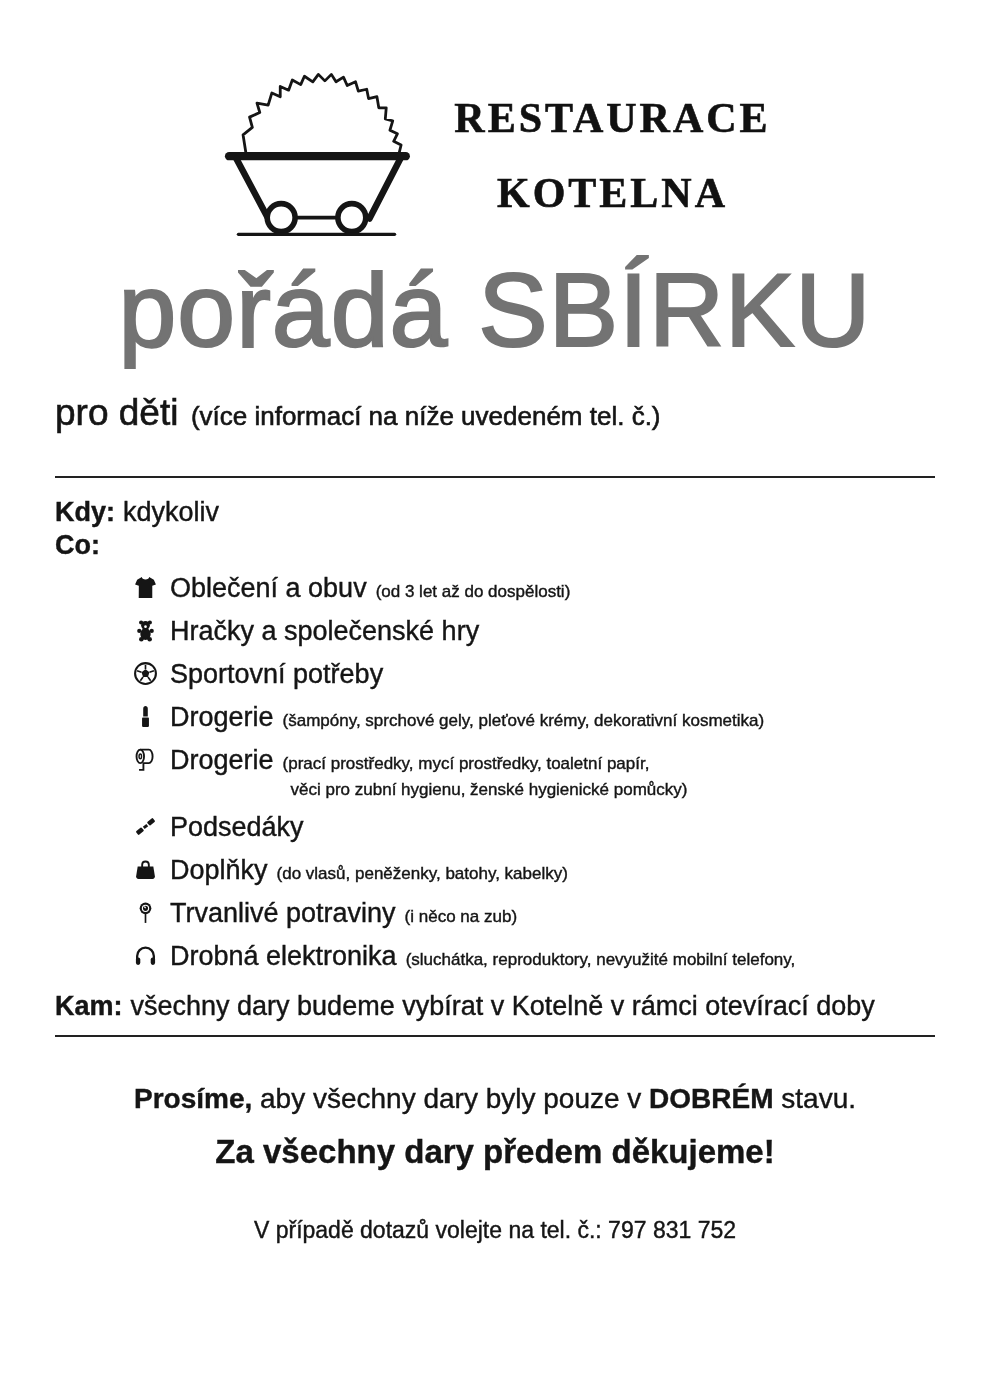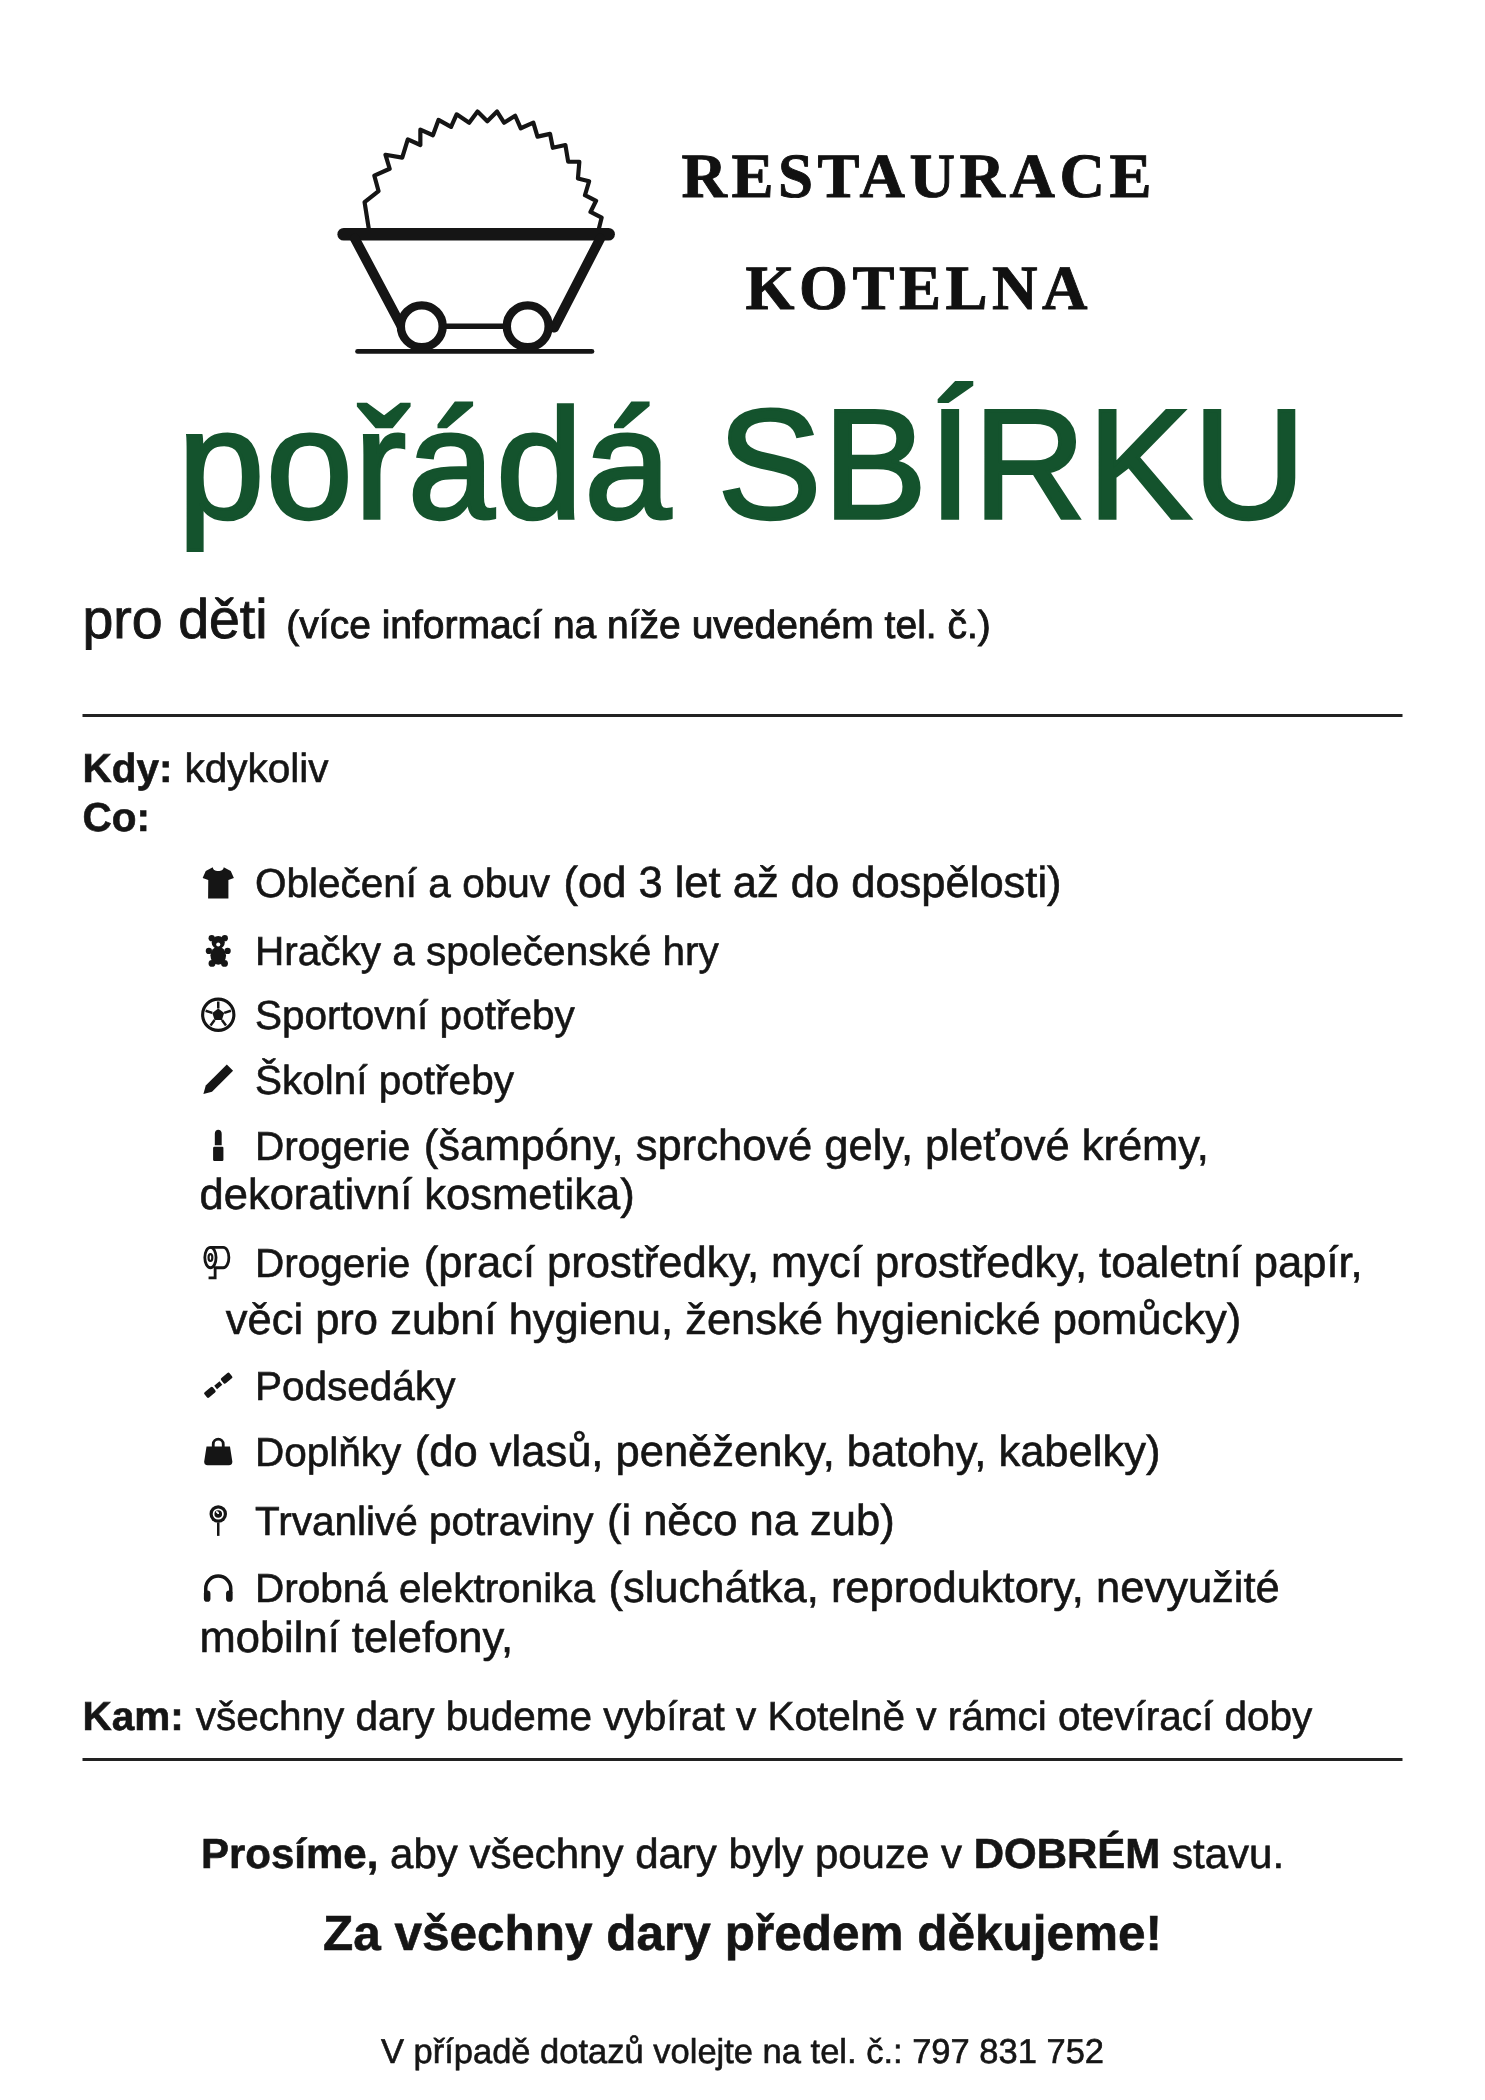--- a/index.html
+++ b/index.html
@@ -20,21 +20,21 @@
     font-family:"Liberation Serif",serif;font-weight:bold;
     font-size:42px;letter-spacing:3px;color:#111;
     -webkit-text-stroke:0.6px currentColor;
   }
   .logo-line1{margin-bottom:27px;}
 
   
   .headline{
     margin:14px 0 0 0;text-align:center;
     font-size:104px;font-weight:normal;line-height:1.12;
-    letter-spacing:1px;color:#14532d;
+    letter-spacing:1px;color:#737373;
     -webkit-text-stroke:2.2px currentColor;
   }
   .subtitle{margin-top:24px;-webkit-text-stroke:0.6px currentColor;}
   .sub-main{font-size:37px;}
   .sub-note{font-size:26px;margin-left:8px;}
 
   
   .rule{border:none;border-top:2.5px solid #222;margin:0;}
   .rule-top{margin-top:42px;}
   .rule-bottom{margin-top:12px;}
@@ -44,21 +44,21 @@
   .qa-kdy{margin-top:18px;}
   .qa-co{}
   .qa-kam{margin-top:18px;}
   .qa-label{font-weight:bold;margin-right:8px;}
 
   
   .items{list-style:none;margin:12px 0 0 78px;padding:0;}
   .items li{font-size:27px;line-height:1.15;margin-bottom:12px;}
   .icon{display:inline-block;width:25px;height:25px;vertical-align:-3px;margin-right:12px;}
   .icon svg{width:100%;height:100%;display:block;}
-  .item-note{font-size:29px;margin-left:9px;}
+  .item-note{font-size:17px;margin-left:9px;}
   .note2{display:block;text-align:center;margin:4px 0 0 0;padding-right:90px;}
 
   
   .request{margin:46px 0 0 0;text-align:center;font-size:28px;}
   .request b{font-weight:bold;}
   .thanks{margin:18px 0 0 0;text-align:center;font-size:33px;font-weight:bold;}
   .contact{margin:46px 0 0 0;text-align:center;font-size:23px;}
 </style>
 </head>
 <body>
@@ -117,23 +117,20 @@
             <circle cx="12" cy="8.3" r="1.3" fill="#fff"></circle>
           </svg></span><span class="item-text">Hračky a společenské hry</span></li>
       <li><span class="icon"><svg viewBox="0 0 24 24">
             <circle cx="12" cy="12" r="10" fill="none" stroke="#151515" stroke-width="2"></circle>
             <path d="M12 8l3.8 2.8-1.45 4.5h-4.7L8.2 10.8Z" fill="#151515"></path>
             <g stroke="#151515" stroke-width="1.6" fill="none">
               <path d="M12 8V3.5M15.8 10.8l4.3-1.4M14.35 15.3l2.6 3.6M9.65 15.3l-2.6 3.6M8.2 10.8 3.9 9.4"></path>
             </g>
           </svg></span><span class="item-text">Sportovní potřeby</span></li>
       <li><span class="icon"><svg viewBox="0 0 24 24" fill="#151515">
-            <path d="M2.5 21.5l1.5-5.5L17.5 2.5l4 4L8 20l-5.5 1.5z"></path>
-          </svg></span><span class="item-text">Školní potřeby</span></li>
-      <li><span class="icon"><svg viewBox="0 0 24 24" fill="#151515">
             <path d="M9.8 4.6C9.8 3 10.8 2 12 2s2.2 1 2.2 2.6V12H9.8Z"></path>
             <rect x="8.7" y="13" width="6.6" height="9" rx="0.8"></rect>
           </svg></span><span class="item-text">Drogerie</span><span class="item-note">(šampóny, sprchové gely, pleťové krémy, dekorativní kosmetika)</span></li>
       <li><span class="icon"><svg viewBox="0 0 24 24" fill="none" stroke="#151515">
             <ellipse cx="7" cy="9" rx="3.6" ry="6.5" stroke-width="1.8" fill="#fff"></ellipse>
             <path d="M7 2.5h8.2c2 0 3.6 2.9 3.6 6.5s-1.6 6.5-3.6 6.5H10v6.5H5.8" stroke-width="1.8"></path>
             <ellipse cx="7" cy="9" rx="1.2" ry="2.2" stroke-width="1.4"></ellipse>
           </svg></span><span class="item-text">Drogerie</span><span class="item-note">(prací prostředky, mycí prostředky, toaletní papír,</span><span class="item-note note2">věci pro zubní hygienu, ženské hygienické pomůcky)</span></li>
       <li><span class="icon"><svg viewBox="0 0 24 24" fill="#151515">
             <g transform="rotate(-40 12 12)">

